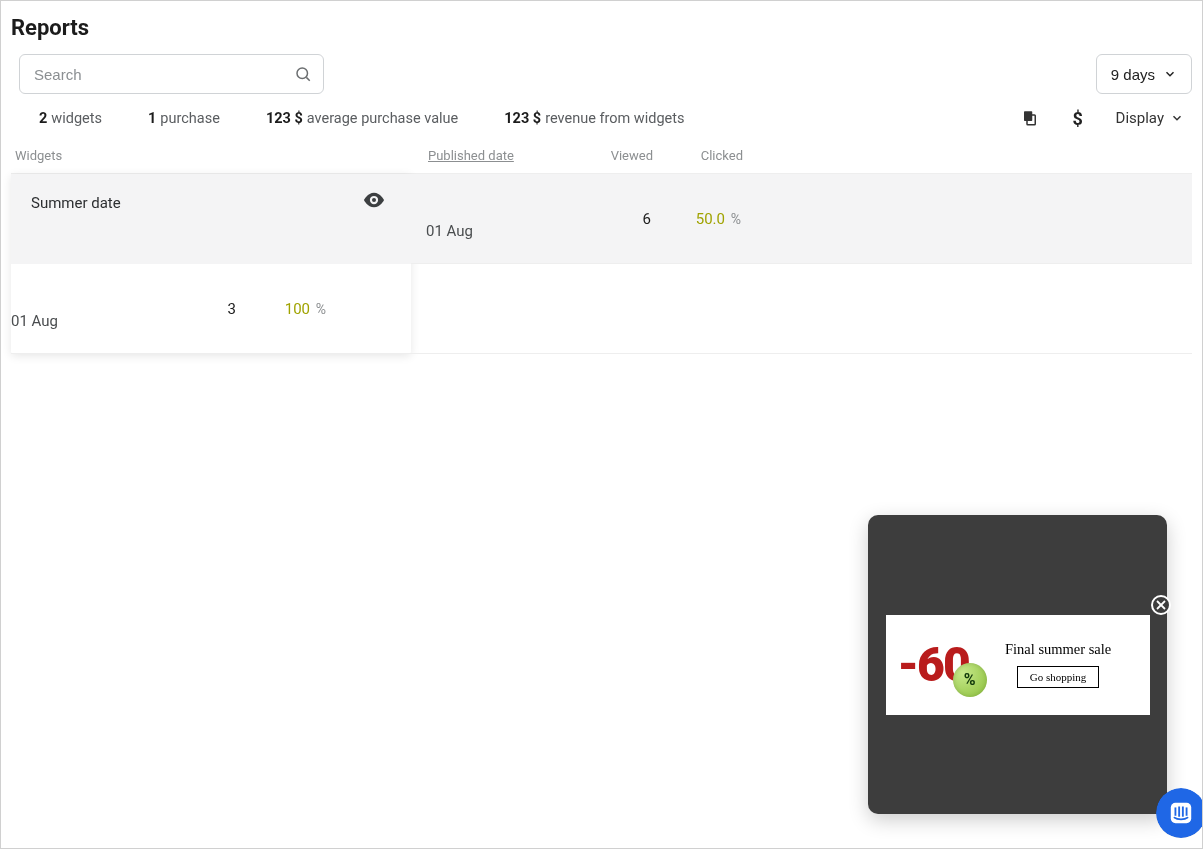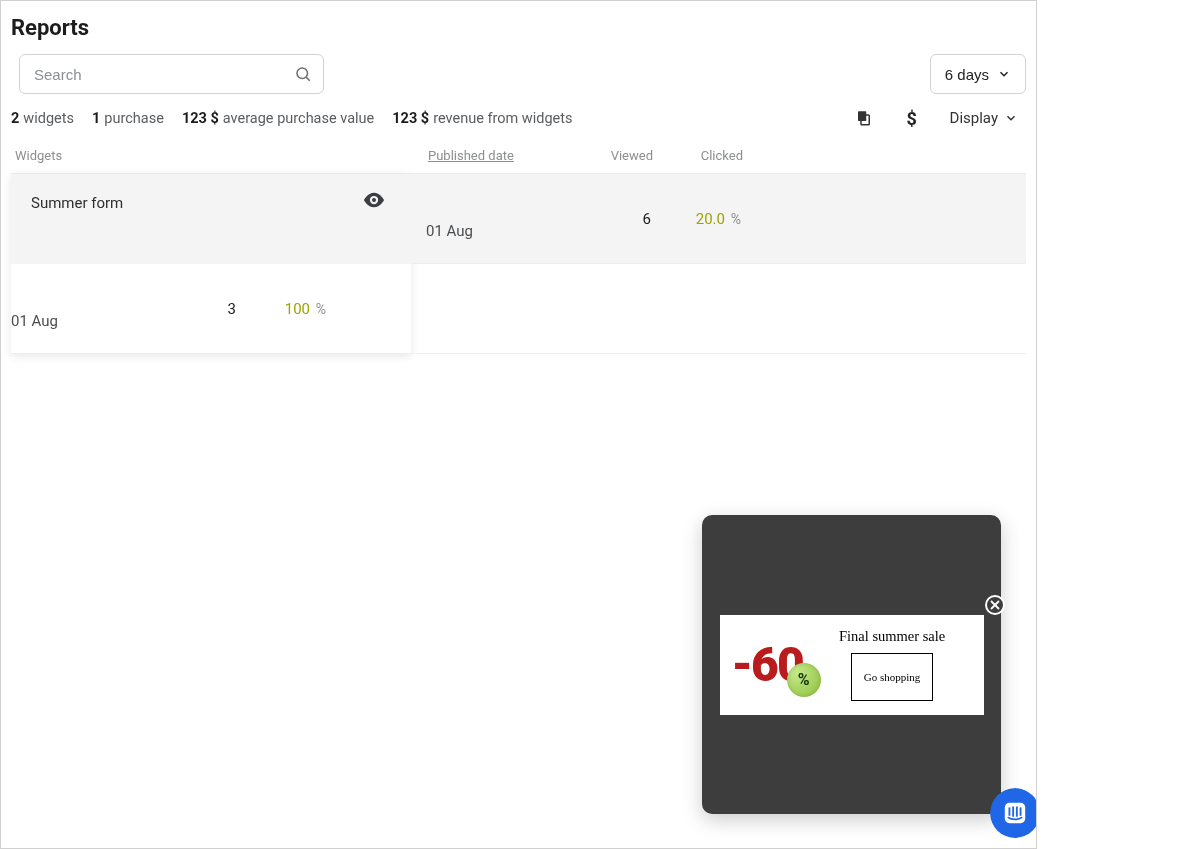--- a/index.html
+++ b/index.html
@@ -1,35 +1,35 @@
 <!DOCTYPE html>
 <html><head>
 <meta charset="utf-8">
 <style>
   * { box-sizing: border-box; margin: 0; padding: 0; }
   html, body { width: 100%; height: 100%; font-family: -apple-system, BlinkMacSystemFont, "Segoe UI", Roboto, "Helvetica Neue", Arial, sans-serif; font-size: 14px; color: #212121; background: #fff; }
-  .frame { width: 1037px; height: 849px; border: 1px solid #d0d0d0; position: relative; overflow: hidden; }
+  .frame { width: 1203px; height: 849px; border: 1px solid #d0d0d0; position: relative; overflow: hidden; }
   .inner { padding: 14px 10px 0 10px; }
   .title { font-size: 22px; font-weight: 700; color: #1c1c1c; margin-bottom: 14px; }
 
   .toolbar { display: flex; align-items: center; gap: 26px; margin-bottom: 14px; padding-left: 8px; }
   .search-wrap { position: relative; width: 305px; }
   .search-input { width: 100%; height: 40px; border: 1px solid #d0d3d6; border-radius: 6px; padding: 0 40px 0 14px; font-size: 15px; color: #555; background: #fff; }
   .search-input::placeholder { color: #8b8f92; }
   .search-icon { position: absolute; right: 12px; top: 50%; transform: translateY(-50%); width: 18px; height: 18px; fill: none; stroke: #6b6e70; stroke-width: 2; }
 
   .btn { height: 40px; border: 1px solid #d0d3d6; border-radius: 6px; background: #fff; display: inline-flex; align-items: center; gap: 8px; padding: 0 18px; font-size: 15px; color: #333; cursor: pointer; }
   .btn svg { width: 16px; height: 16px; }
   .spacer { flex: 1; }
 
   .range-btn { height: 40px; border: 1px solid #d0d3d6; border-radius: 6px; background: #fff; display: inline-flex; align-items: center; gap: 8px; padding: 0 14px; font-size: 15px; color: #222; cursor: pointer; font-weight:500;}
   .range-btn svg { width: 14px; height: 14px; stroke:#222; }
 
   .stats-row { display: flex; align-items: center; gap: 18px; margin-top: 4px; margin-bottom: 20px; }
-  .stat { font-size: 14.5px; color: #5a5d60; }
+  .stat { font-size: 14.5px; color: #5a5d60; margin-left: 28px; }
   .stat strong { color: #1c1c1c; font-weight: 700; margin-right: 4px; }
   .stats-right { margin-left: auto; display: flex; align-items: center; gap: 28px; padding-right:8px;}
   .icon-btn { width: 20px; height: 20px; display:flex; align-items:center; justify-content:center; cursor:pointer; color:#333; }
   .icon-btn svg { width: 18px; height: 18px; }
   .dollar { font-size: 18px; font-weight: 700; color: #222; }
   .display-btn { display:inline-flex; align-items:center; gap:6px; font-size:15px; color:#333; cursor:pointer;}
   .display-btn svg { width:14px; height:14px; stroke:#333;}
 
   .grid { width: 100%; }
   .grid-head { display:flex; padding: 0 2px 10px 2px; font-size:13px; color:#8c8f91; }
@@ -60,21 +60,21 @@
 
   
   .preview { position:absolute; right:35px; bottom:34px; width:299px; height:299px; background:#3d3d3d; border-radius:10px; display:flex; align-items:center; justify-content:center; box-shadow:0 6px 20px rgba(0,0,0,0.2);}
   .preview-close { position:absolute; top:80px; right:-4px; width:20px; height:20px; border-radius:50%; border:2px solid #fff; display:flex;align-items:center;justify-content:center; color:#fff; font-size:12px; line-height:1; background:#3d3d3d;}
   .banner { width:264px; height:100px; background:#fff; display:flex; align-items:center; padding:8px 12px; gap:10px; }
   .banner-left { position:relative; }
   .big60 { font-size:48px; font-weight:900; color:#b91c1c; letter-spacing:-2px; line-height:1; }
   .pct-badge { position:absolute; right:-18px; bottom:-8px; width:34px; height:34px; border-radius:50%; background:radial-gradient(circle at 30% 30%, #c6e88a, #8bbf3a); display:flex; align-items:center; justify-content:center; font-weight:700; color:#10380a; font-size:16px; box-shadow:inset 0 0 4px rgba(0,0,0,.15);}
   .banner-right { flex:1; display:flex; flex-direction:column; align-items:center; gap:8px; font-family: Georgia, 'Times New Roman', serif;}
   .banner-title { font-size:14.5px; color:#000; }
-  .shop-btn { border:1px solid #000; background:#fff; font-size:11px; padding:17px 12px; cursor:pointer; font-family: Georgia, serif;}
+  .shop-btn { border:1px solid #000; background:#fff; font-size:11px; padding:4px 12px; cursor:pointer; font-family: Georgia, serif;}
 
   
   .chat-bubble { position:absolute; right:-4px; bottom:10px; width:50px; height:50px; border-radius:50%; background:#1f67e6; display:flex; align-items:center; justify-content:center; box-shadow:0 4px 12px rgba(0,0,0,0.25); overflow:hidden; clip-path: inset(0 0 0 0 round 50%);}
   .chat-bubble svg { width:26px; height:26px; fill:#fff; }
 
   
   .cursor-mark { position:absolute; left:76px; top:195px; width:40px; height:40px; border:3px solid #e43b2c; border-radius:50%; pointer-events:none; }
   .cursor-hand { position:absolute; left:86px; top:204px; font-size:18px; pointer-events:none; }
 
   .cards-shell { box-shadow: 0 2px 10px rgba(0,0,0,0.10); border-radius:3px; background:#fff; width:400px; }
@@ -89,21 +89,21 @@
     <div class="toolbar">
       <div class="search-wrap">
         <input class="search-input" placeholder="Search" style="">
         <svg class="search-icon" viewBox="0 0 24 24">
             <circle cx="11" cy="11" r="7"></circle>
             <line x1="21" y1="21" x2="16.5" y2="16.5"></line>
           </svg>
       </div>
       <div class="spacer"></div>
       <button class="range-btn">
-        <span>6 days</span>
+        <span>9 days</span>
         <svg viewBox="0 0 24 24" fill="none" stroke-width="2.5">
             <polyline points="6 9 12 15 18 9"></polyline>
           </svg>
       </button>
     </div>
 
     <div class="stats-row">
       <div class="stat"><strong>2</strong><span>widgets</span></div>
       <div class="stat"><strong>1</strong><span>purchase</span></div>
       <div class="stat"><strong>123 $</strong><span>average purchase value</span></div>
@@ -132,32 +132,32 @@
         <div class="col-viewed">Viewed</div>
         <div class="col-clicked">Clicked</div>
       </div>
 
       <div class="rows" style="position:relative;">
         <div style="position:absolute; left:0; top:0; width:400px; height:180px;" class="cards-shell"></div>
 
         <div class="row selected" style="position:relative; z-index:2;">
           <div class="widget-col-wrap">
             <div class="card">
-              <div class="widget-name">Summer form</div>
+              <div class="widget-name">Summer date</div>
               <div class="eye-icon">
                 <svg viewBox="0 0 24 16">
                     <path d="M12 0C5 0 1 8 1 8s4 8 11 8 11-8 11-8S19 0 12 0zm0 12.5A4.5 4.5 0 1 1 16.5 8 4.5 4.5 0 0 1 12 12.5z"></path>
                     <circle cx="12" cy="8" r="2.2"></circle>
                   </svg>
               </div>
             </div>
           </div>
           <div class="cell pub">01 Aug</div>
           <div class="cell viewed">6</div>
-          <div class="cell clicked"><span class="val">20.0</span> <span class="pct">%</span></div>
+          <div class="cell clicked"><span class="val">50.0</span> <span class="pct">%</span></div>
         </div>
 
         <div class="row" style="position:relative; z-index:2;">
           <div class="cell pub">01 Aug</div>
           <div class="cell viewed">3</div>
           <div class="cell clicked"><span class="val">100</span> <span class="pct">%</span></div>
         </div>
       </div>
     </div>
   </div>

